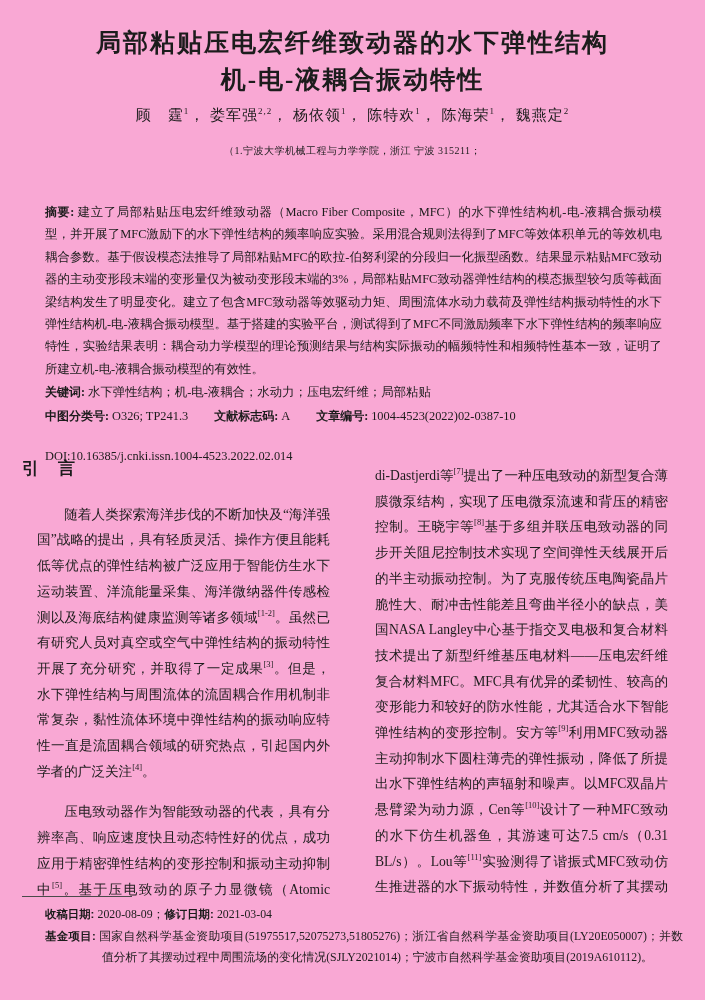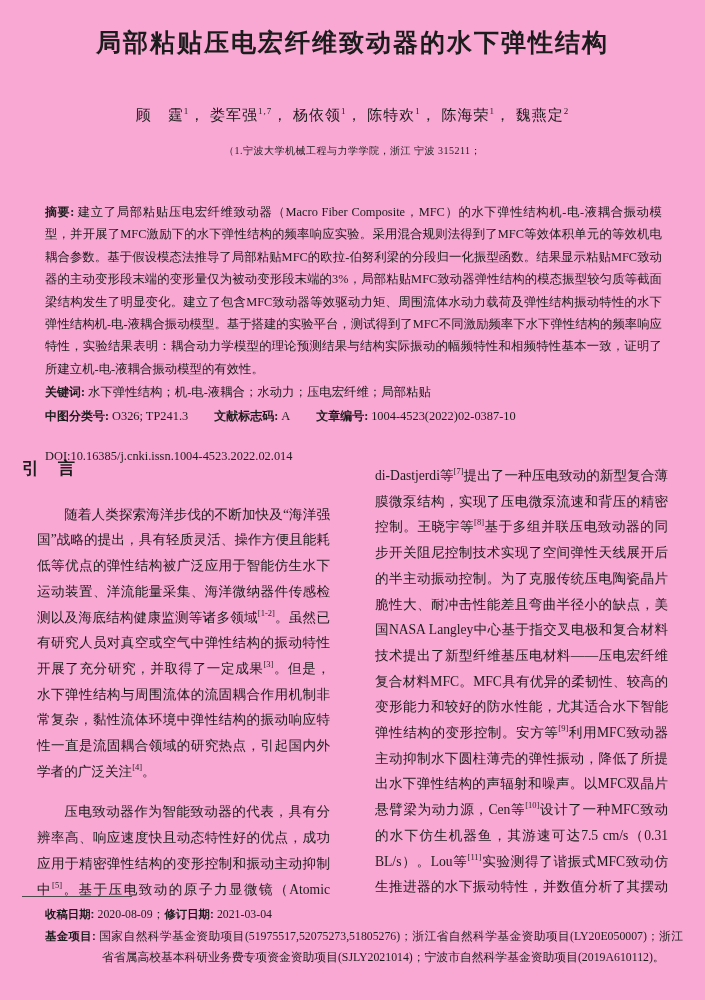--- a/index.html
+++ b/index.html
@@ -72,23 +72,24 @@
   .fn-dates{padding-left:23px;}
   .fn-fund{padding-left:80px;text-indent:-57px;}
 </style>
 </head>
 <body>
 
 <div class="page">
 
   <div class="title">
     <div>局部粘贴压电宏纤维致动器的水下弹性结构</div>
+    <div>机-电-液耦合振动特性</div>
   </div>
 
-  <div class="authors">顾　霆<sup>1</sup>， 娄军强<sup>1,7</sup>， 杨依领<sup>1</sup>， 陈特欢<sup>1</sup>， 陈海荣<sup>1</sup>， 魏燕定<sup>2</sup></div>
+  <div class="authors">顾　霆<sup>1</sup>， 娄军强<sup>2,2</sup>， 杨依领<sup>1</sup>， 陈特欢<sup>1</sup>， 陈海荣<sup>1</sup>， 魏燕定<sup>2</sup></div>
 
   <div class="affils">
     <div>（1.宁波大学机械工程与力学学院，浙江 宁波 315211；</div>
   </div>
 
   <div class="front">
     <div><b>摘要: </b><span>建立了局部粘贴压电宏纤维致动器（Macro Fiber Composite，MFC）的水下弹性结构机-电-液耦合振动模型，并开展了MFC激励下的水下弹性结构的频率响应实验。采用混合规则法得到了MFC等效体积单元的等效机电耦合参数。基于假设模态法推导了局部粘贴MFC的欧拉-伯努利梁的分段归一化振型函数。结果显示粘贴MFC致动器的主动变形段末端的变形量仅为被动变形段末端的3%，局部粘贴MFC致动器弹性结构的模态振型较匀质等截面梁结构发生了明显变化。建立了包含MFC致动器等效驱动力矩、周围流体水动力载荷及弹性结构振动特性的水下弹性结构机-电-液耦合振动模型。基于搭建的实验平台，测试得到了MFC不同激励频率下水下弹性结构的频率响应特性，实验结果表明：耦合动力学模型的理论预测结果与结构实际振动的幅频特性和相频特性基本一致，证明了所建立机-电-液耦合振动模型的有效性。</span></div>
     <div class="kwline"><b>关键词: </b><span>水下弹性结构；机-电-液耦合；水动力；压电宏纤维；局部粘贴</span></div>
     <div class="metaline"><b>中图分类号: </b><span>O326; TP241.3</span><span class="gap"></span><b>文献标志码: </b><span>A</span><span class="gap"></span><b>文章编号: </b><span>1004-4523(2022)02-0387-10</span></div>
     <div class="doiline"><span>DOI:</span><span>10.16385/j.cnki.issn.1004-4523.2022.02.014</span></div>
@@ -101,16 +102,16 @@
       <p>压电致动器作为智能致动器的代表，具有分辨率高、响应速度快且动态特性好的优点，成功应用于精密弹性结构的变形控制和振动主动抑制中<sup>[5]</sup>。基于压电致动的原子力显微镜（Atomic Force Microscopy，AFM）弹性梁的多模态振动特性，Michael等<sup>[6]</sup>扫描得到了被测器件的微观形貌。Mora-</p>
     </div>
     <div class="col col-right">
       <p class="noindent">di-Dastjerdi等<sup>[7]</sup>提出了一种压电致动的新型复合薄膜微泵结构，实现了压电微泵流速和背压的精密控制。王晓宇等<sup>[8]</sup>基于多组并联压电致动器的同步开关阻尼控制技术实现了空间弹性天线展开后的半主动振动控制。为了克服传统压电陶瓷晶片脆性大、耐冲击性能差且弯曲半径小的缺点，美国NASA Langley中心基于指交叉电极和复合材料技术提出了新型纤维基压电材料——压电宏纤维复合材料MFC。MFC具有优异的柔韧性、较高的变形能力和较好的防水性能，尤其适合水下智能弹性结构的变形控制。安方等<sup>[9]</sup>利用MFC致动器主动抑制水下圆柱薄壳的弹性振动，降低了所提出水下弹性结构的声辐射和噪声。以MFC双晶片悬臂梁为动力源，Cen等<sup>[10]</sup>设计了一种MFC致动的水下仿生机器鱼，其游速可达7.5 cm/s（0.31 BL/s）。Lou等<sup>[11]</sup>实验测得了谐振式MFC致动仿生推进器的水下振动特性，并数值分析了其摆动过程中周围流场的变化情况。证明了MFC致动的弹性结构在水下仿生机器人和精密驱动领域的巨大优势和潜在应用价值。</p>
     </div>
   </div>
 
   <div class="footnote">
     <div class="fn-rule"></div>
     <div class="fn-dates"><b>收稿日期: </b><span>2020-08-09；</span><b>修订日期: </b><span>2021-03-04</span></div>
-    <div class="fn-fund"><b>基金项目: </b><span>国家自然科学基金资助项目(51975517,52075273,51805276)；浙江省自然科学基金资助项目(LY20E050007)；浙江省省属高校基本科研业务费专项资金资助项目(SJLY2021014)；宁波市自然科学基金资助项目(2019A610112)。</span></div>
+    <div class="fn-fund"><b>基金项目: </b><span>国家自然科学基金资助项目(51975517,52075273,51805276)；浙江省自然科学基金资助项目(LY20E050007)；并数值分析了其摆动过程中周围流场的变化情况(SJLY2021014)；宁波市自然科学基金资助项目(2019A610112)。</span></div>
   </div>
 
 </div>
 
 </body></html>

